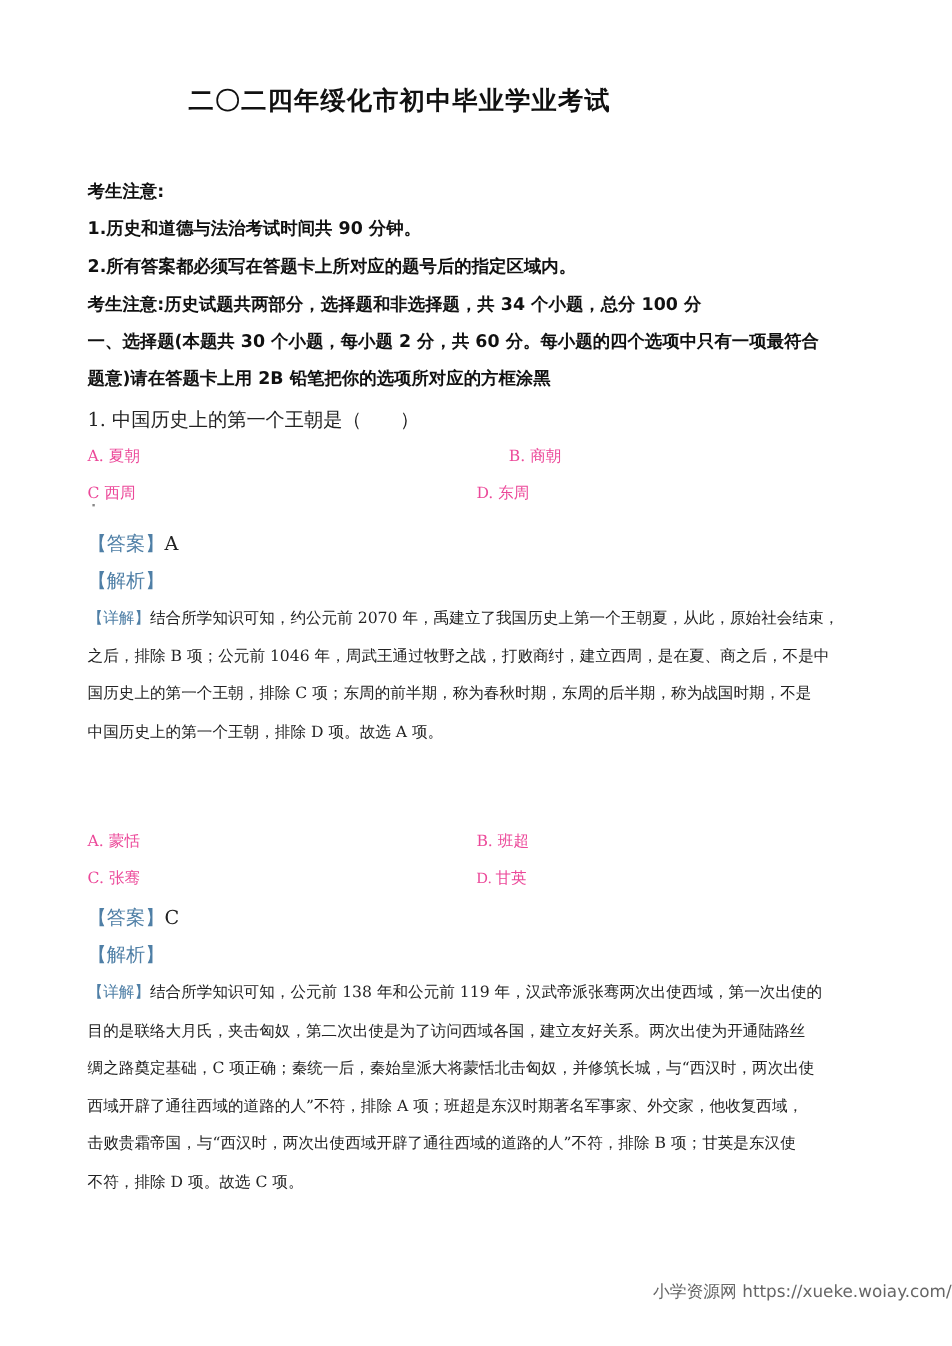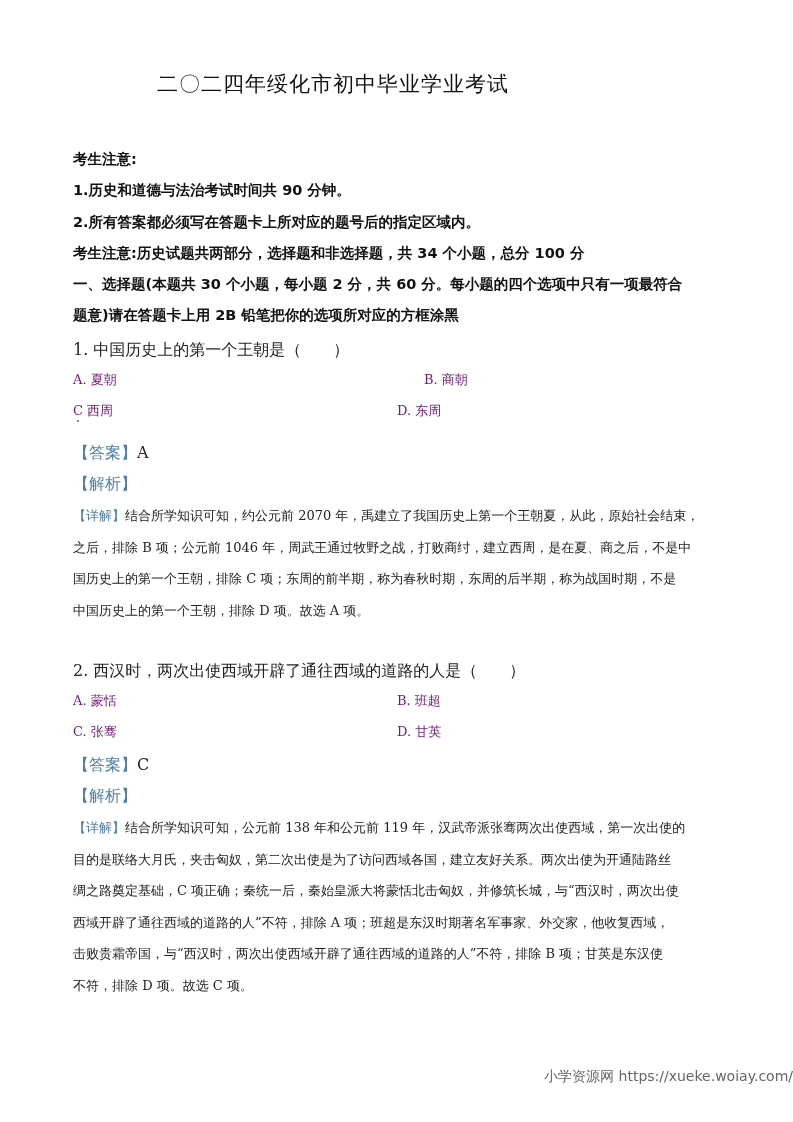--- a/index.html
+++ b/index.html
@@ -5,33 +5,33 @@
   html, body { margin: 0; padding: 0; background: #ffffff; }
   body {
     width: 793px; height: 1122px; position: relative; overflow: hidden;
     font-family: "DejaVu Serif", "Liberation Serif", serif;
     color: #111;
   }
   .page { position: absolute; left: 0; top: 0; width: 793px; height: 1122px; }
   .title {
     position: absolute; left: 0; width: 666px; text-align: center;
     font-family: "DejaVu Sans", "Liberation Sans", sans-serif;
-    font-weight: normal; color: #111;
+    font-weight: bold; color: #111;
   }
   .title-main { top: 70px; font-size: 21px; letter-spacing: 1px; }
   .title-sub { top: 112px; font-size: 20px; letter-spacing: 1px; }
   .line {
     position: absolute; left: 73px; white-space: nowrap;
   }
   .bold {
     font-family: "DejaVu Sans", "Liberation Sans", sans-serif;
     font-weight: bold; font-size: 14.5px; color: #111;
   }
   .q { font-size: 16px; color: #222; }
-  .opt { position: absolute; font-size: 13px; color: #701a75; white-space: nowrap; }
+  .opt { position: absolute; font-size: 13px; color: #ec4899; white-space: nowrap; }
   .tag { color: #4f7fa6; }
   .para {
     position: absolute; left: 73px; width: 650px;
     font-size: 13px; line-height: 31.5px; color: #222;
     text-align: justify;
   }
   .para .row { display: block; white-space: nowrap; }
   .footer {
     position: absolute; left: 0; width: 793px; top: 1068px; text-align: right;
     font-family: "DejaVu Sans", "Liberation Sans", sans-serif;
@@ -66,25 +66,24 @@
   <div class="line q" style="top:474px;">
     <span class="tag">【解析】</span>
   </div>
   <div class="para" style="top:500px;">
     <span class="row"><span class="tag">【详解】</span><span>结合所学知识可知，约公元前 2070 年，禹建立了我国历史上第一个王朝夏，从此，原始社会结束，</span></span>
     <span class="row">之后，排除 B 项；公元前 1046 年，周武王通过牧野之战，打败商纣，建立西周，是在夏、商之后，不是中</span>
     <span class="row">国历史上的第一个王朝，排除 C 项；东周的前半期，称为春秋时期，东周的后半期，称为战国时期，不是</span>
     <span class="row">中国历史上的第一个王朝，排除 D 项。故选 A 项。</span>
   </div>
 
-  <div class="line q" style="top:661px;">2. 西汉时，两次出使西域开辟了通往西域的道路的人是（　　）</div>
   <div class="opt" style="left:73px; top:692px;">A. 蒙恬</div>
   <div class="opt" style="left:397px; top:692px;">B. 班超</div>
   <div class="opt" style="left:73px; top:723px;">C. 张骞</div>
-  <div class="opt" style="left:397px; top:723px;">D. 甘英</div>
+  <div class="opt" style="left:397px; top:723px;font-family:Liberation Serif, serif;">D. 甘英</div>
 
   <div class="line q" style="top:755px;">
     <span class="tag">【答案】</span><span>C</span>
   </div>
   <div class="line q" style="top:786px;">
     <span class="tag">【解析】</span>
   </div>
   <div class="para" style="top:812px;">
     <span class="row"><span class="tag">【详解】</span><span>结合所学知识可知，公元前 138 年和公元前 119 年，汉武帝派张骞两次出使西域，第一次出使的</span></span>
     <span class="row">目的是联络大月氏，夹击匈奴，第二次出使是为了访问西域各国，建立友好关系。两次出使为开通陆路丝</span>

